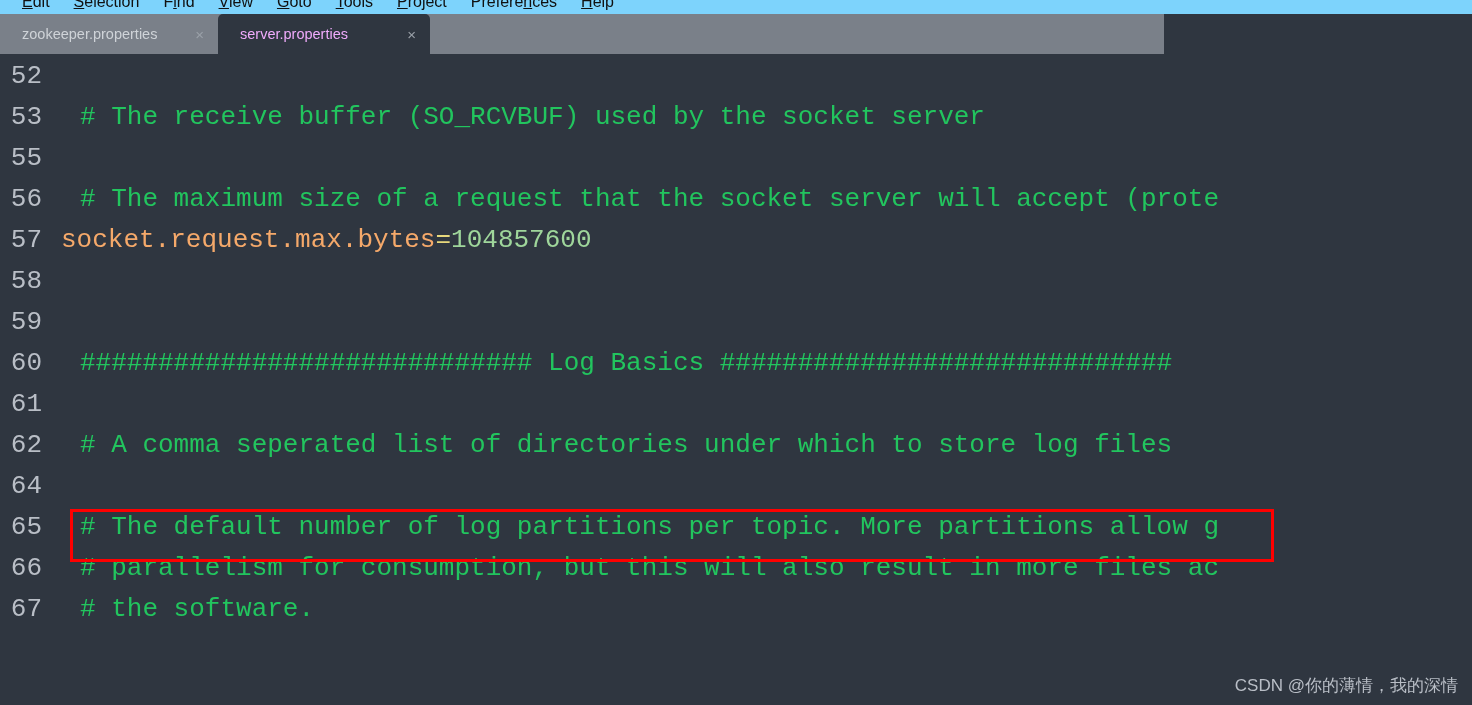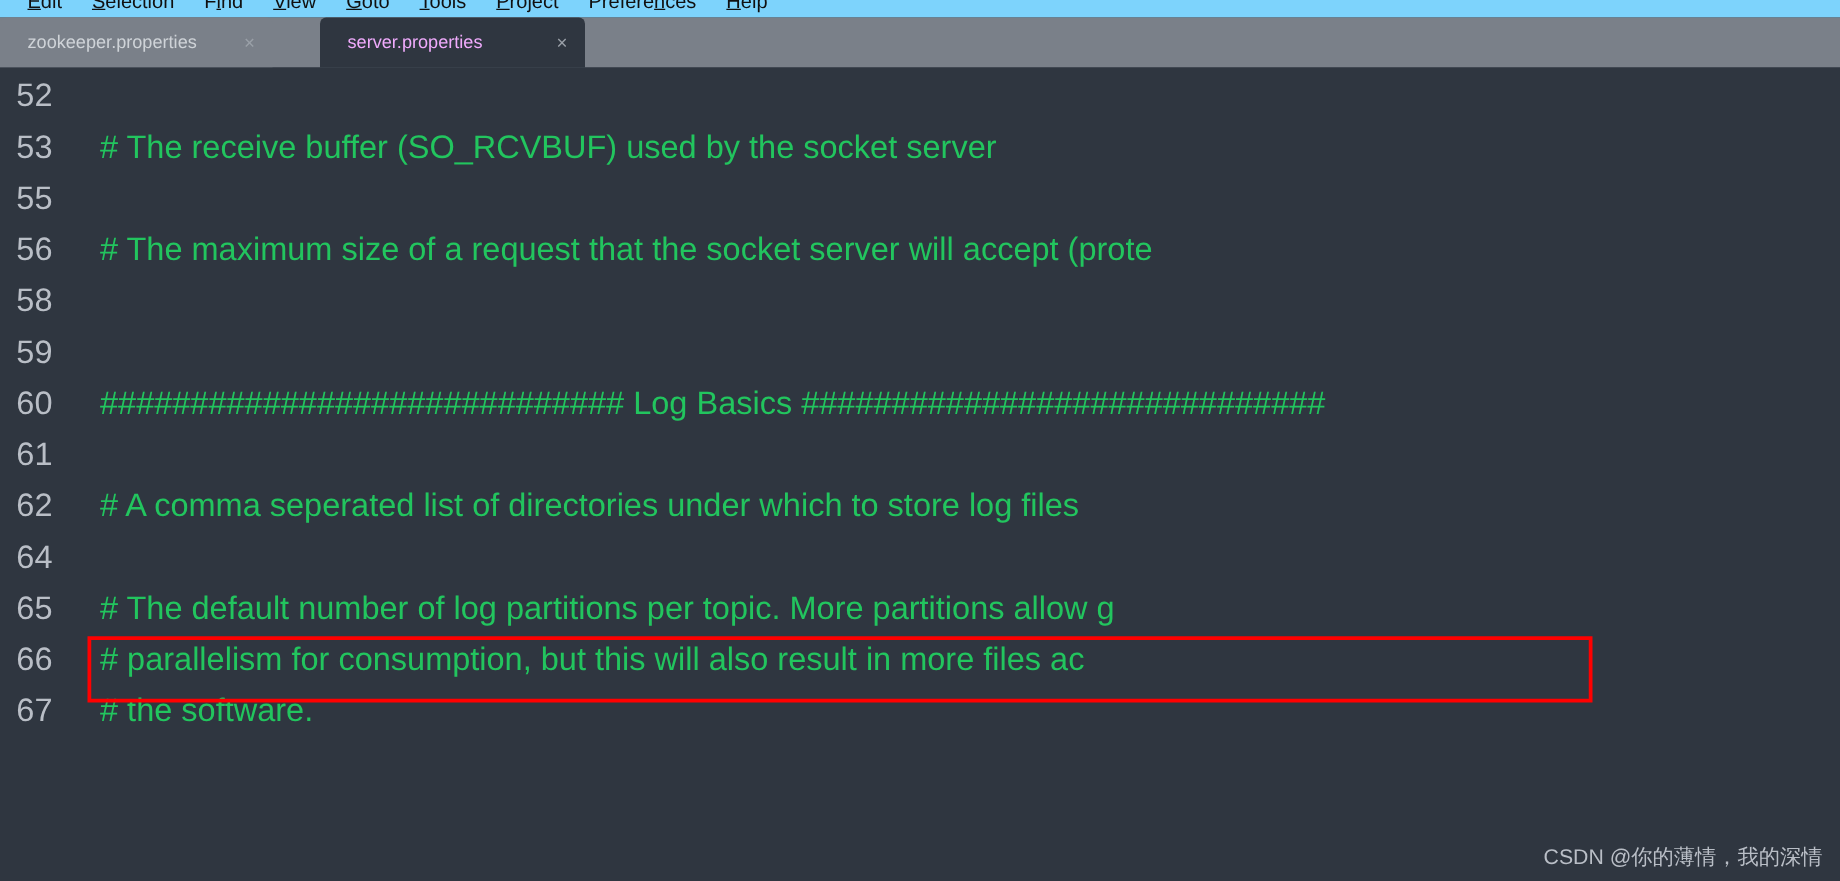--- a/index.html
+++ b/index.html
@@ -43,26 +43,25 @@
     line-height: 25px;
   }
   .menu-item u {
     text-decoration: underline;
   }
 
   
   .tabbar {
     position: absolute;
     top: 14px; left: 0;
-    width: 1472px;
+    width: 1164px;
     height: 40px;
     background: #7a8089;
     display: flex;
     align-items: flex-end;
-    gap: 38px;
   }
   .tab {
     height: 40px;
     display: flex;
     align-items: center;
     box-sizing: border-box;
     padding: 0 14px 0 22px;
     position: relative;
     border-top-left-radius: 5px;
     border-top-right-radius: 5px;
@@ -105,21 +104,21 @@
     position: absolute;
     top: 2px;
     left: 0;
     width: 1472px;
   }
   .code-line {
     height: 41px;
     line-height: 41px;
     display: flex;
     white-space: pre;
-    font-family: Liberation Sans, sans-serif;
+    font-family: Liberation Mono, monospace;
     font-size: 26px;
   }
   .gutter {
     width: 48px;
     min-width: 48px;
     text-align: right;
     color: #b9bec6;
     padding-right: 6px;
     box-sizing: border-box;
     font-size: 26px;
@@ -185,20 +184,21 @@
     <span class="tab-close">×</span>
   </div>
 </div>
 
 <div class="editor">
   <div class="code-area" id="code-area">
       <div class="code-line"><div class="gutter">52</div><div class="code-text"></div></div>
       <div class="code-line"><div class="gutter">53</div><div class="code-text"><span class="c-comment"># The receive buffer (SO_RCVBUF) used by the socket server</span></div></div>
       <div class="code-line"><div class="gutter">55</div><div class="code-text"></div></div>
       <div class="code-line"><div class="gutter">56</div><div class="code-text"><span class="c-comment"># The maximum size of a request that the socket server will accept (prote</span></div></div>
+      <div class="code-line"><div class="gutter">57</div><div class="code-text"><span class="c-key">socket.request.max.bytes</span><span class="c-eq">=</span><span class="c-val">104857600</span></div></div>
       <div class="code-line"><div class="gutter">58</div><div class="code-text"></div></div>
       <div class="code-line"><div class="gutter">59</div><div class="code-text"></div></div>
       <div class="code-line"><div class="gutter">60</div><div class="code-text"><span class="c-comment">############################# Log Basics #############################</span></div></div>
       <div class="code-line"><div class="gutter">61</div><div class="code-text"></div></div>
       <div class="code-line"><div class="gutter">62</div><div class="code-text"><span class="c-comment"># A comma seperated list of directories under which to store log files</span></div></div>
       <div class="code-line"><div class="gutter">64</div><div class="code-text"></div></div>
       <div class="code-line"><div class="gutter">65</div><div class="code-text"><span class="c-comment"># The default number of log partitions per topic. More partitions allow g</span></div></div>
       <div class="code-line"><div class="gutter">66</div><div class="code-text"><span class="c-comment"># parallelism for consumption, but this will also result in more files ac</span></div></div>
       <div class="code-line"><div class="gutter">67</div><div class="code-text"><span class="c-comment"># the software.</span></div></div>
     </div>

